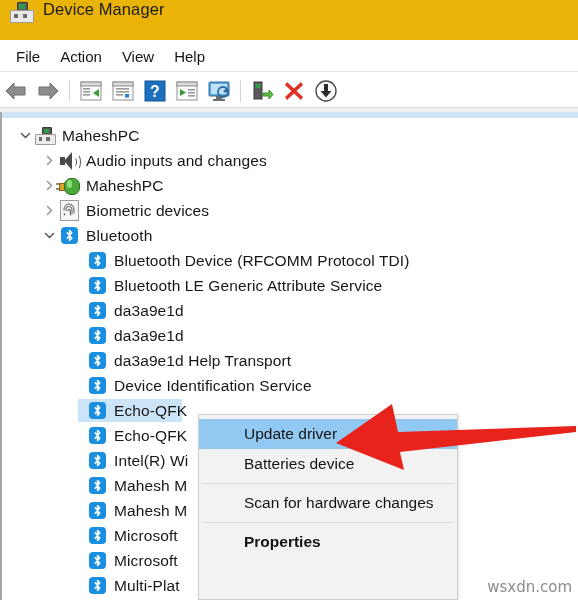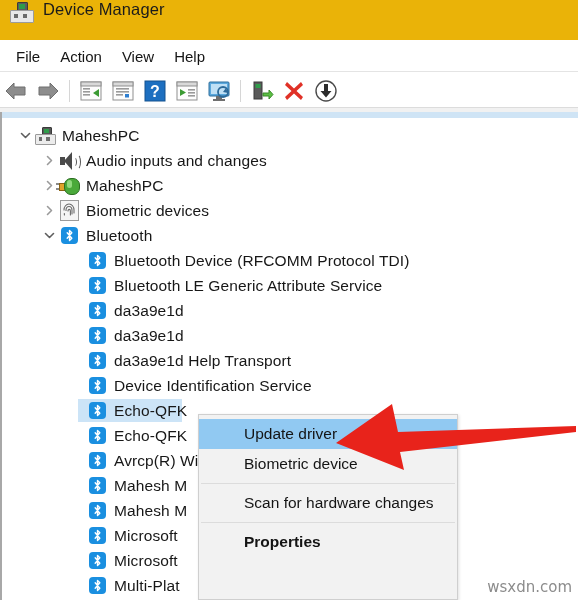--- a/index.html
+++ b/index.html
@@ -616,21 +616,21 @@
     </div>
 
     <div class="row" style="padding-left:84px;">
       <div class="iconbox">
         <div class="ic-bt">
             <svg width="11" height="13" viewBox="0 0 11 14">
               <path d="M3 4 L8 10 L5.5 12.5 L5.5 1.5 L8 4 L3 10" fill="none" stroke="#ffffff" stroke-width="1.5" stroke-linejoin="round" stroke-linecap="round"></path>
             </svg>
           </div>
       </div>
-      <div class="label">Avrcp(R) Wi</div>
+      <div class="label">Intel(R) Wi</div>
     </div>
 
     <div class="row" style="padding-left:84px;">
       <div class="iconbox">
         <div class="ic-bt">
             <svg width="11" height="13" viewBox="0 0 11 14">
               <path d="M3 4 L8 10 L5.5 12.5 L5.5 1.5 L8 4 L3 10" fill="none" stroke="#ffffff" stroke-width="1.5" stroke-linejoin="round" stroke-linecap="round"></path>
             </svg>
           </div>
       </div>
@@ -680,21 +680,21 @@
       </div>
       <div class="label">Multi-Plat</div>
     </div>
 
   </div>
 </div>
 
 <div id="context-menu">
   <div id="cm-pad-top"></div>
   <div class="cm-item hl">Update driver</div>
-  <div class="cm-item">Biometric device</div>
+  <div class="cm-item">Batteries device</div>
   <div class="cm-sep"></div>
   <div class="cm-item">Scan for hardware changes</div>
   <div class="cm-sep"></div>
   <div class="cm-item bold">Properties</div>
 </div>
 
 <div id="red-arrow">
   <svg width="248" height="72" viewBox="0 0 248 72" aria-hidden="true">
     <path d="M6 45
              L62 6

